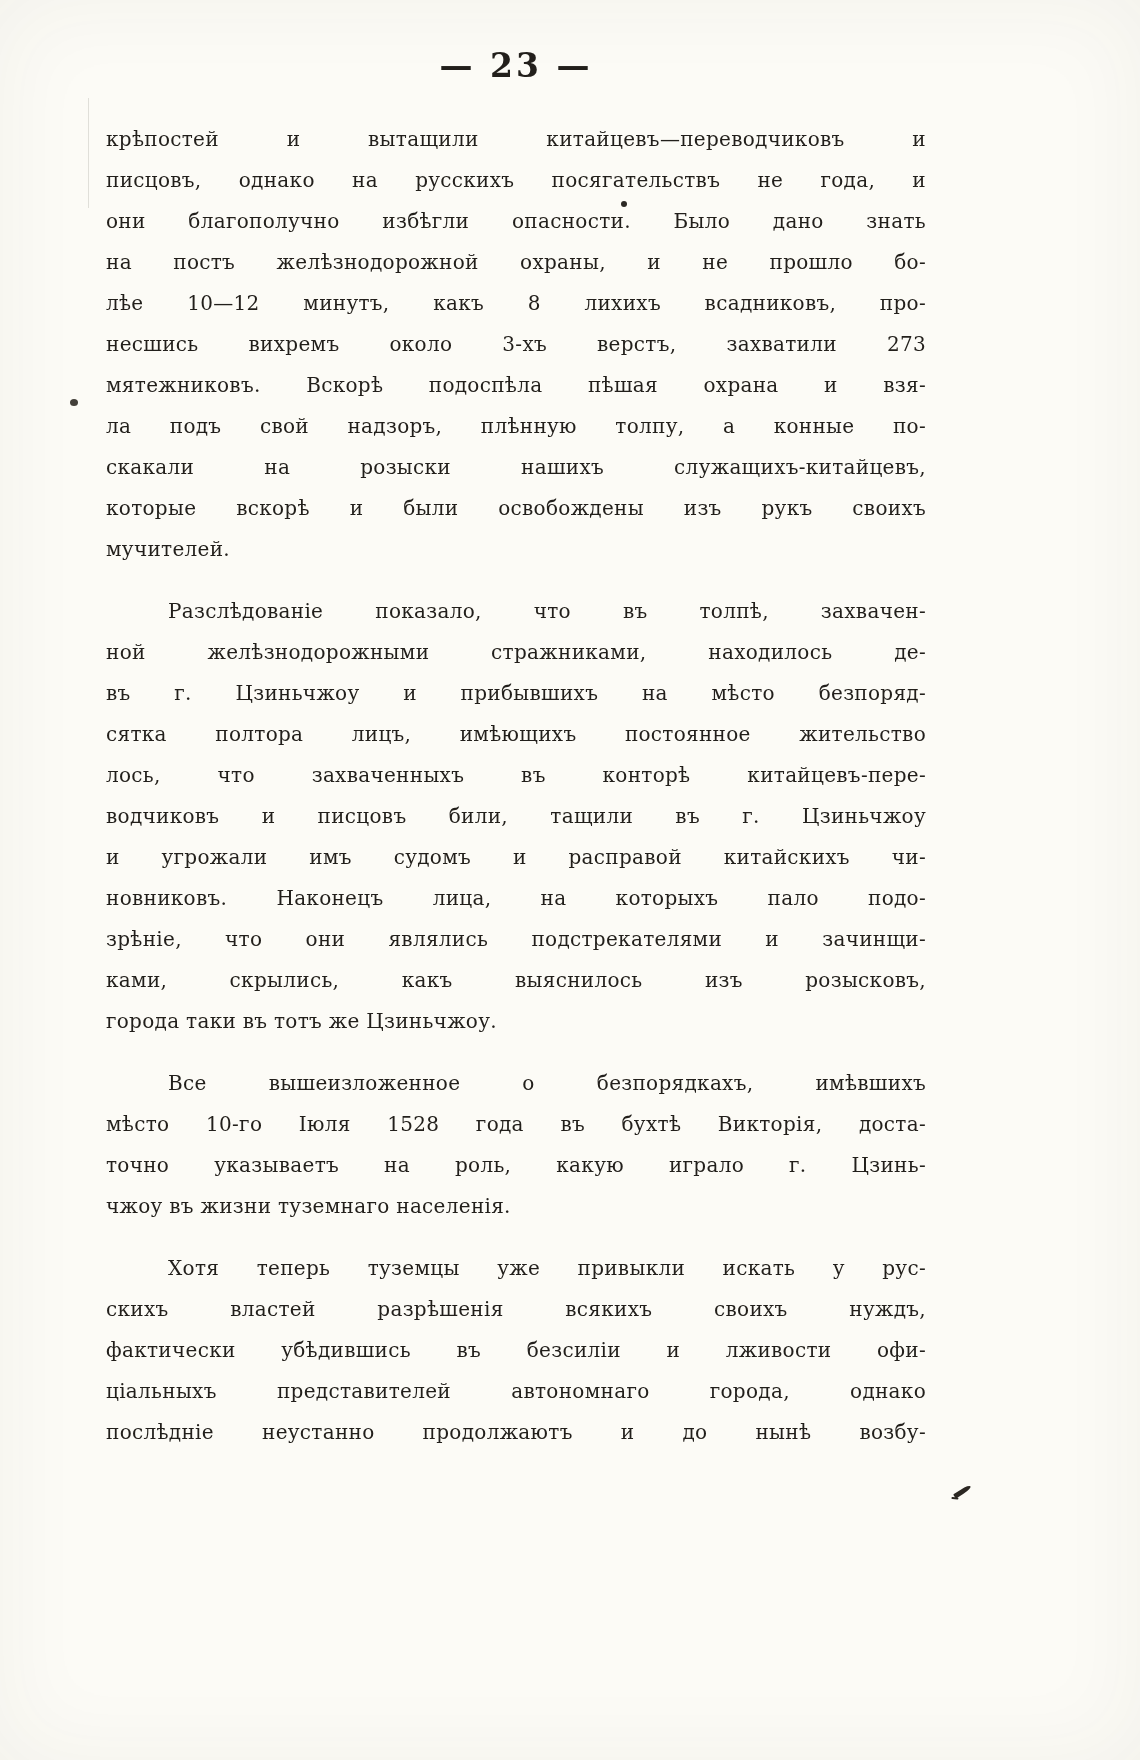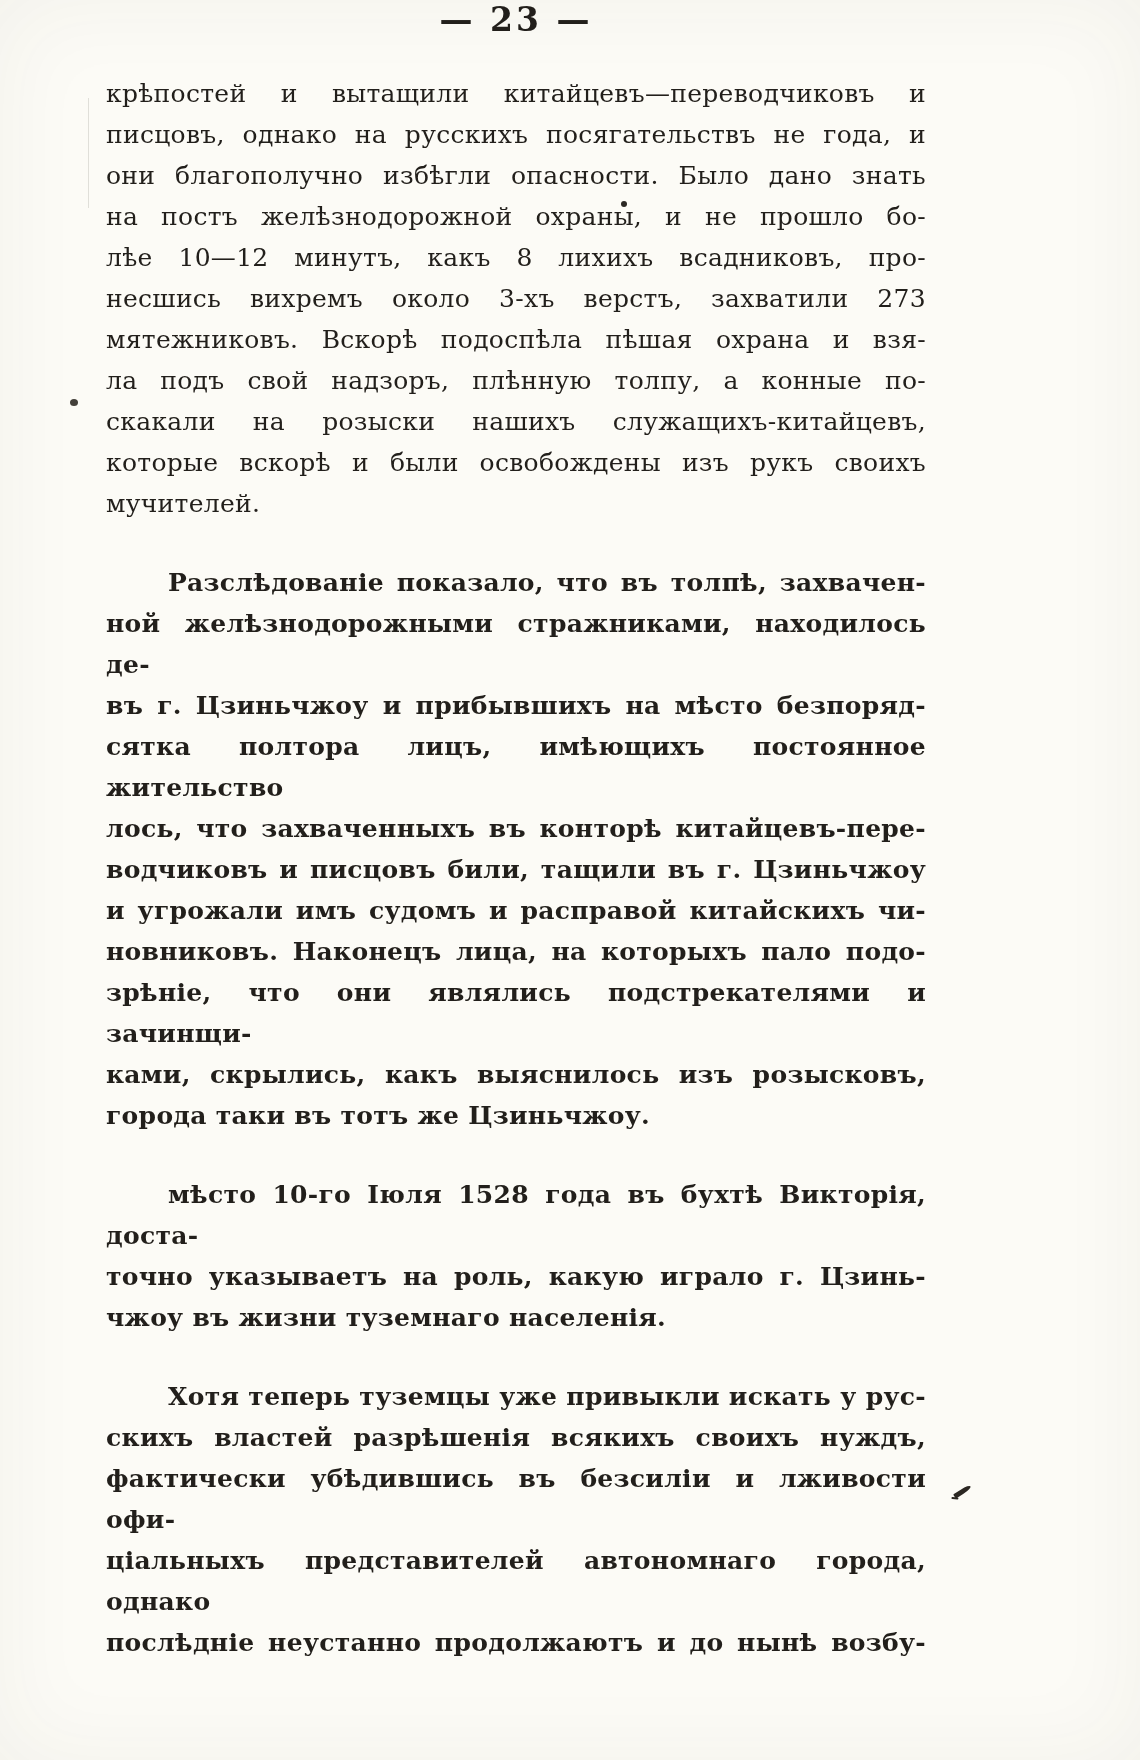--- a/index.html
+++ b/index.html
@@ -15,39 +15,39 @@
   }
   .scan-page {
     position: relative;
     width: 1140px;
     height: 1760px;
     background: var(--paper, #fcfbf6);
     box-shadow: inset 0 0 90px rgba(60, 50, 30, 0.05);
     color: var(--ink, #221f1b);
   }
   .page-number {
+    padding-top: 46px;
     width: 820px;
     margin-left: 106px;
     text-align: center;
     font-size: 33px;
     font-weight: bold;
     letter-spacing: 3px;
     color: var(--ink, #221f1b);
   }
   .text-block {
     margin-top: 34px;
     margin-left: 106px;
     width: 820px;
-    font-size: 25px;
+    font-size: 20px;
     line-height: 41px;
     letter-spacing: 0.3px;
   }
   .paragraph + .paragraph {
-    margin-top: 38px;
-    font-weight: bold;
+    margin-top: 21px;
   }
   .line {
     text-align: justify;
     text-align-last: justify;
     white-space: normal;
   }
   .line-last {
     text-align-last: left;
   }
   .paragraph.indent .line:first-child {
@@ -126,20 +126,21 @@
         <div class="line">сятка полтора лицъ, имѣющихъ постоянное жительство</div>
         <div class="line">лось, что захваченныхъ въ конторѣ китайцевъ-пере-</div>
         <div class="line">водчиковъ и писцовъ били, тащили въ г. Цзиньчжоу</div>
         <div class="line">и угрожали имъ судомъ и расправой китайскихъ чи-</div>
         <div class="line">новниковъ. Наконецъ лица, на которыхъ пало подо-</div>
         <div class="line">зрѣніе, что они являлись подстрекателями и зачинщи-</div>
         <div class="line">ками, скрылись, какъ выяснилось изъ розысковъ,</div>
         <div class="line line-last">города таки въ тотъ же Цзиньчжоу.</div>
       </div>
       <div class="paragraph indent">
+        <div class="line">Все вышеизложенное о безпорядкахъ, имѣвшихъ</div>
         <div class="line">мѣсто 10-го Іюля 1528 года въ бухтѣ Викторія, доста-</div>
         <div class="line">точно указываетъ на роль, какую играло г. Цзинь-</div>
         <div class="line line-last">чжоу въ жизни туземнаго населенія.</div>
       </div>
       <div class="paragraph indent">
         <div class="line">Хотя теперь туземцы уже привыкли искать у рус-</div>
         <div class="line">скихъ властей разрѣшенія всякихъ своихъ нуждъ,</div>
         <div class="line">фактически убѣдившись въ безсиліи и лживости офи-</div>
         <div class="line">ціальныхъ представителей автономнаго города, однако</div>
         <div class="line">послѣдніе неустанно продолжаютъ и до нынѣ возбу-</div>

